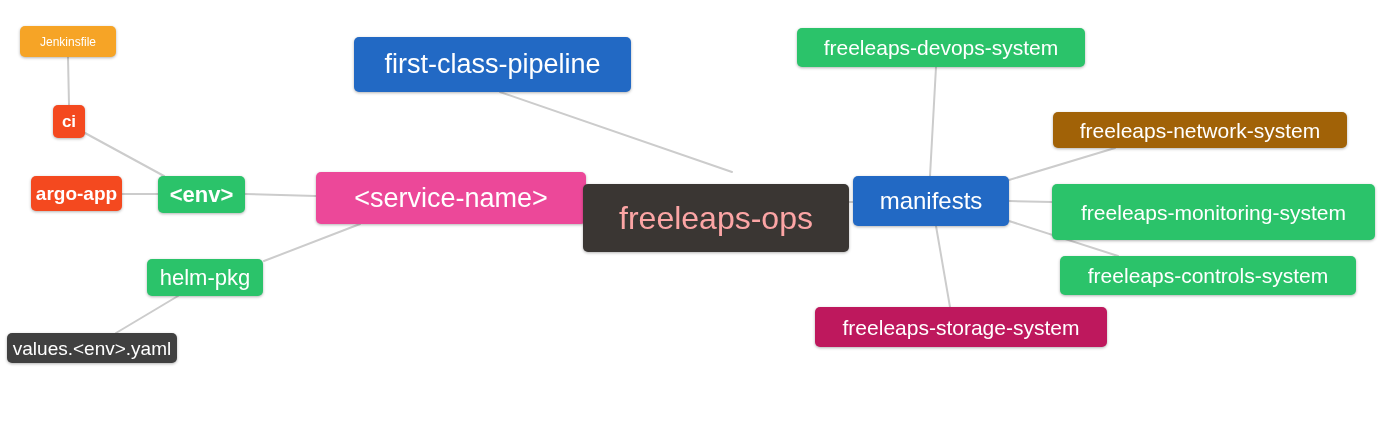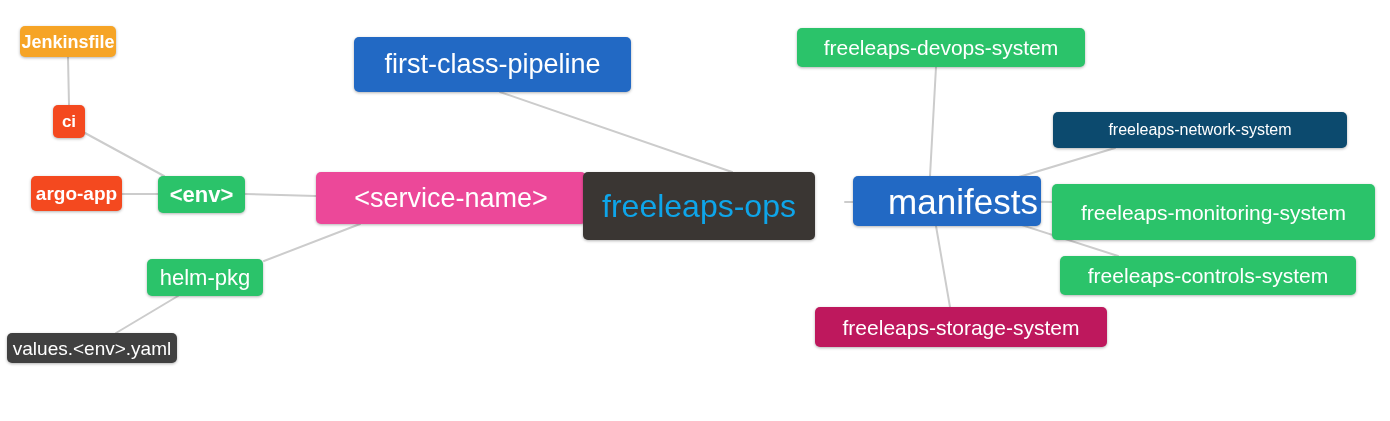--- a/index.html
+++ b/index.html
@@ -47,29 +47,29 @@
       <line x1="360" y1="224" x2="264" y2="261" stroke="#cccccc" stroke-width="2" stroke-linecap="round"></line>
       <line x1="178" y1="296" x2="116" y2="333" stroke="#cccccc" stroke-width="2" stroke-linecap="round"></line>
       <line x1="845" y1="202" x2="853" y2="202" stroke="#cccccc" stroke-width="2" stroke-linecap="round"></line>
       <line x1="930" y1="176" x2="936" y2="67" stroke="#cccccc" stroke-width="2" stroke-linecap="round"></line>
       <line x1="1009" y1="180" x2="1115" y2="148" stroke="#cccccc" stroke-width="2" stroke-linecap="round"></line>
       <line x1="1009" y1="201" x2="1052" y2="202" stroke="#cccccc" stroke-width="2" stroke-linecap="round"></line>
       <line x1="1009" y1="221" x2="1118" y2="256" stroke="#cccccc" stroke-width="2" stroke-linecap="round"></line>
       <line x1="936" y1="226" x2="950" y2="307" stroke="#cccccc" stroke-width="2" stroke-linecap="round"></line>
     </svg>
   <div>
-      <div class="node" style="left: 20px; top: 26px; width: 96px; height: 31px; background: rgb(246, 164, 38); color: rgb(255, 255, 255); font-size: 18px; font-weight: bold;">Jenkinsfile</div>
+      <div class="node" style="left: 20px; top: 26px; width: 96px; height: 31px; background: rgb(246, 164, 38); color: rgb(255, 255, 255); font-size: 12px; font-weight: normal;">Jenkinsfile</div>
       <div class="node" style="left: 53px; top: 105px; width: 32px; height: 33px; background: rgb(244, 73, 31); color: #ffffff; font-size: 17px; font-weight: bold;">ci</div>
       <div class="node" style="left: 31px; top: 176px; width: 91px; height: 35px; background: rgb(244, 73, 31); color: rgb(255, 255, 255); font-size: 19px; font-weight: bold;">argo-app</div>
       <div class="node" style="left: 158px; top: 176px; width: 87px; height: 37px; background: rgb(43, 195, 106); color: rgb(255, 255, 255); font-size: 22px; font-weight: bold;">&lt;env&gt;</div>
       <div class="node" style="left: 147px; top: 259px; width: 116px; height: 37px; background: rgb(43, 195, 106); color: rgb(255, 255, 255); font-size: 22px; font-weight: normal;">helm-pkg</div>
       <div class="node" style="left: 7px; top: 333px; width: 170px; height: 30px; background: #404040; color: rgb(255, 255, 255); font-size: 19px; font-weight: normal;">values.&lt;env&gt;.yaml</div>
       <div class="node" style="left: 314px; top: 37px; width: 277px; height: 55px; background: rgb(34, 105, 196); color: rgb(255, 255, 255); font-size: 27px; font-weight: normal; margin-left: 40px;">first-class-pipeline</div>
       <div class="node" style="left: 316px; top: 172px; width: 270px; height: 52px; background: #ec4899; color: rgb(255, 255, 255); font-size: 27px; font-weight: normal;">&lt;service-name&gt;</div>
-      <div class="node" style="left: 583px; top: 172px; width: 232px; height: 68px; background: rgb(58, 54, 51); color: #0ea5e9; font-size: 32px; font-weight: normal;">freeleaps-ops</div>
-      <div class="node" style="left: 853px; top: 176px; width: 156px; height: 50px; background: rgb(34, 105, 196); color: rgb(255, 255, 255); font-size: 35px; font-weight: normal; padding-left: 32px;">manifests</div>
+      <div class="node" style="left: 583px; top: 184px; width: 266px; height: 68px; background: rgb(58, 54, 51); color: #fca5a5; font-size: 32px; font-weight: normal;">freeleaps-ops</div>
+      <div class="node" style="left: 853px; top: 176px; width: 156px; height: 50px; background: rgb(34, 105, 196); color: rgb(255, 255, 255); font-size: 24px; font-weight: normal;">manifests</div>
       <div class="node" style="left: 797px; top: 28px; width: 288px; height: 39px; background: rgb(43, 195, 106); color: rgb(255, 255, 255); font-size: 21px; font-weight: normal;">freeleaps-devops-system</div>
-      <div class="node" style="left: 1053px; top: 112px; width: 294px; height: 36px; background: #0c4a6e; color: rgb(255, 255, 255); font-size: 16px; font-weight: normal;">freeleaps-network-system</div>
+      <div class="node" style="left: 1053px; top: 112px; width: 294px; height: 36px; background: #a16207; color: rgb(255, 255, 255); font-size: 21px; font-weight: normal;">freeleaps-network-system</div>
       <div class="node" style="left: 1052px; top: 184px; width: 323px; height: 56px; background: rgb(43, 195, 106); color: rgb(255, 255, 255); font-size: 21px; font-weight: normal;">freeleaps-monitoring-system</div>
       <div class="node" style="left: 1060px; top: 256px; width: 296px; height: 39px; background: rgb(43, 195, 106); color: rgb(255, 255, 255); font-size: 21px; font-weight: normal;">freeleaps-controls-system</div>
       <div class="node" style="left: 815px; top: 307px; width: 292px; height: 40px; background: #be185d; color: rgb(255, 255, 255); font-size: 21px; font-weight: normal;">freeleaps-storage-system</div>
     </div>
 </div>
 
 </body></html>

